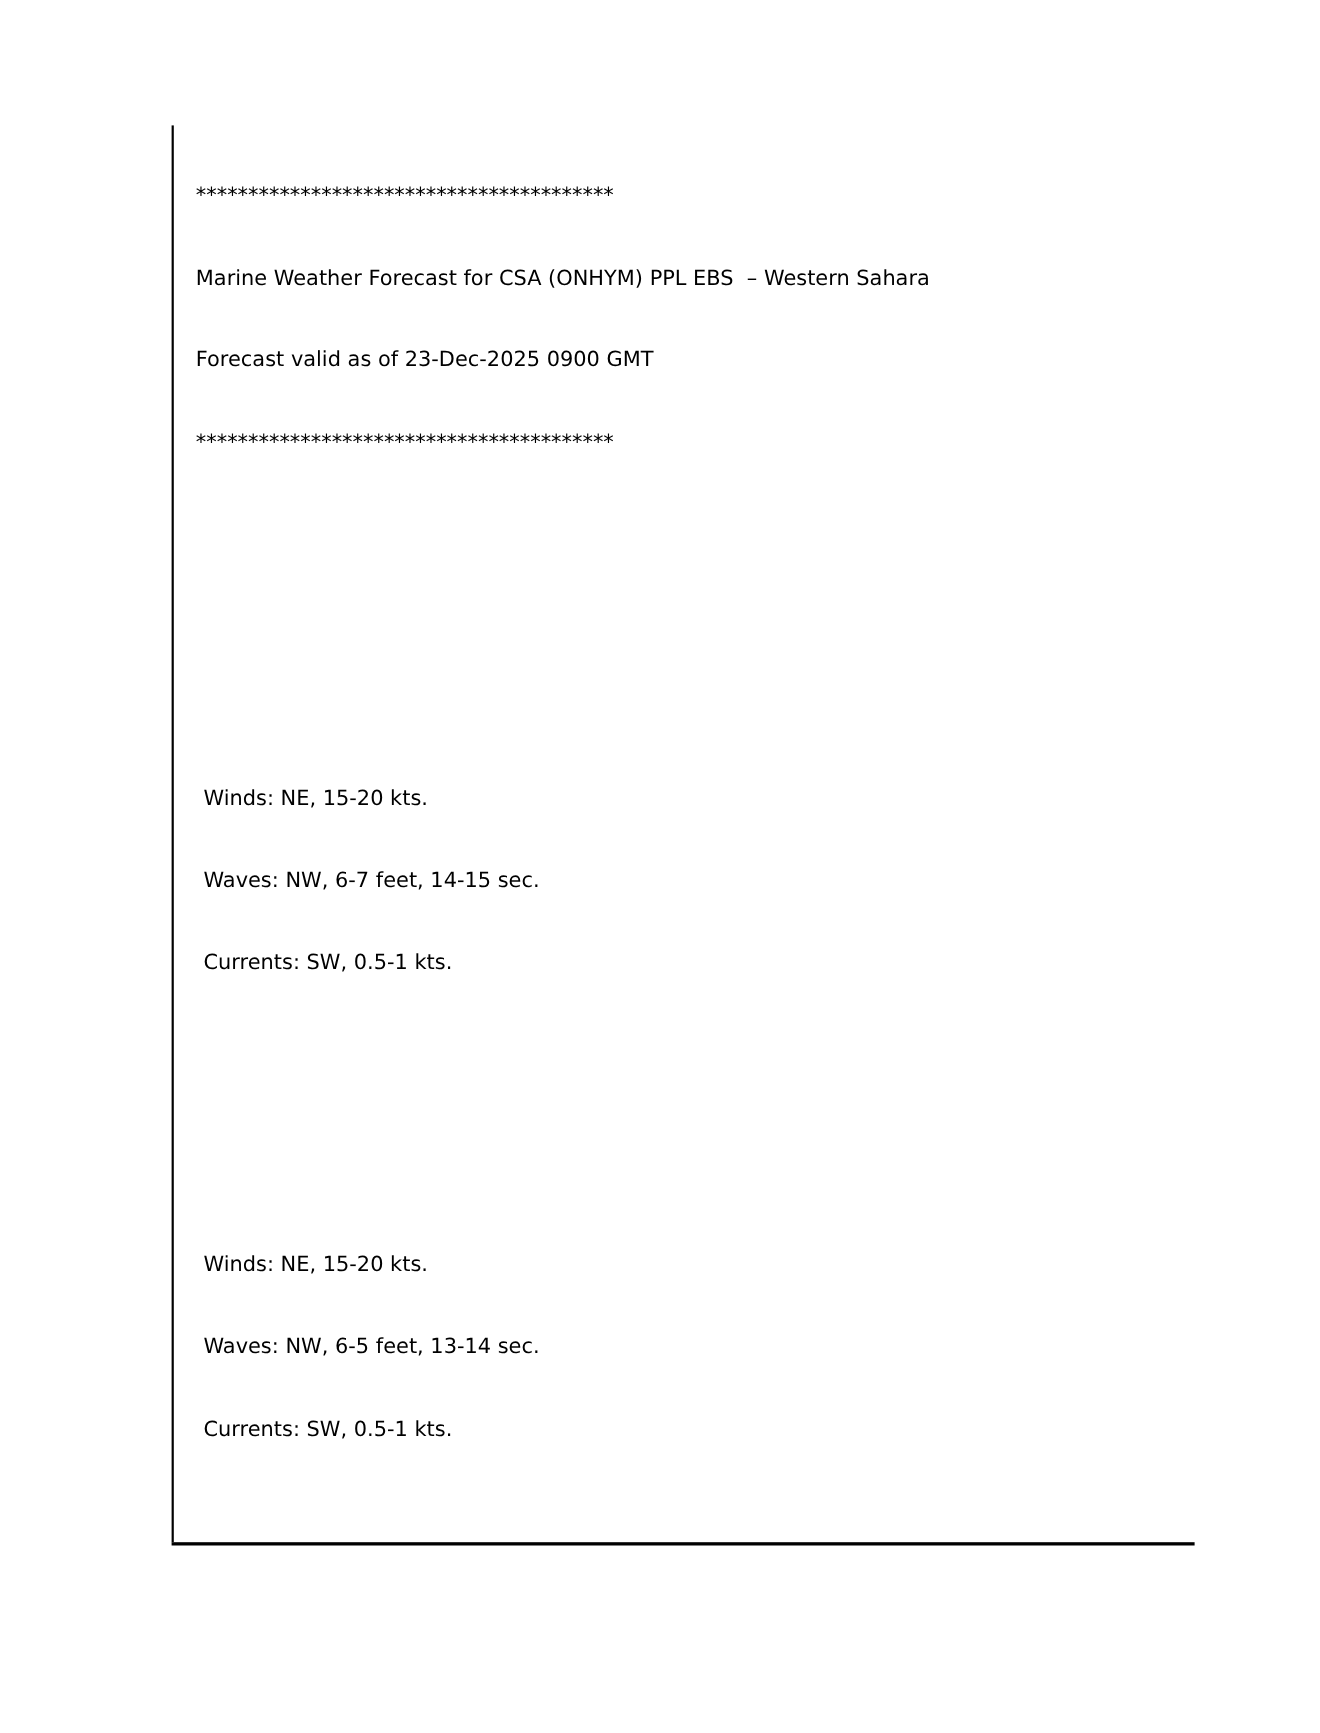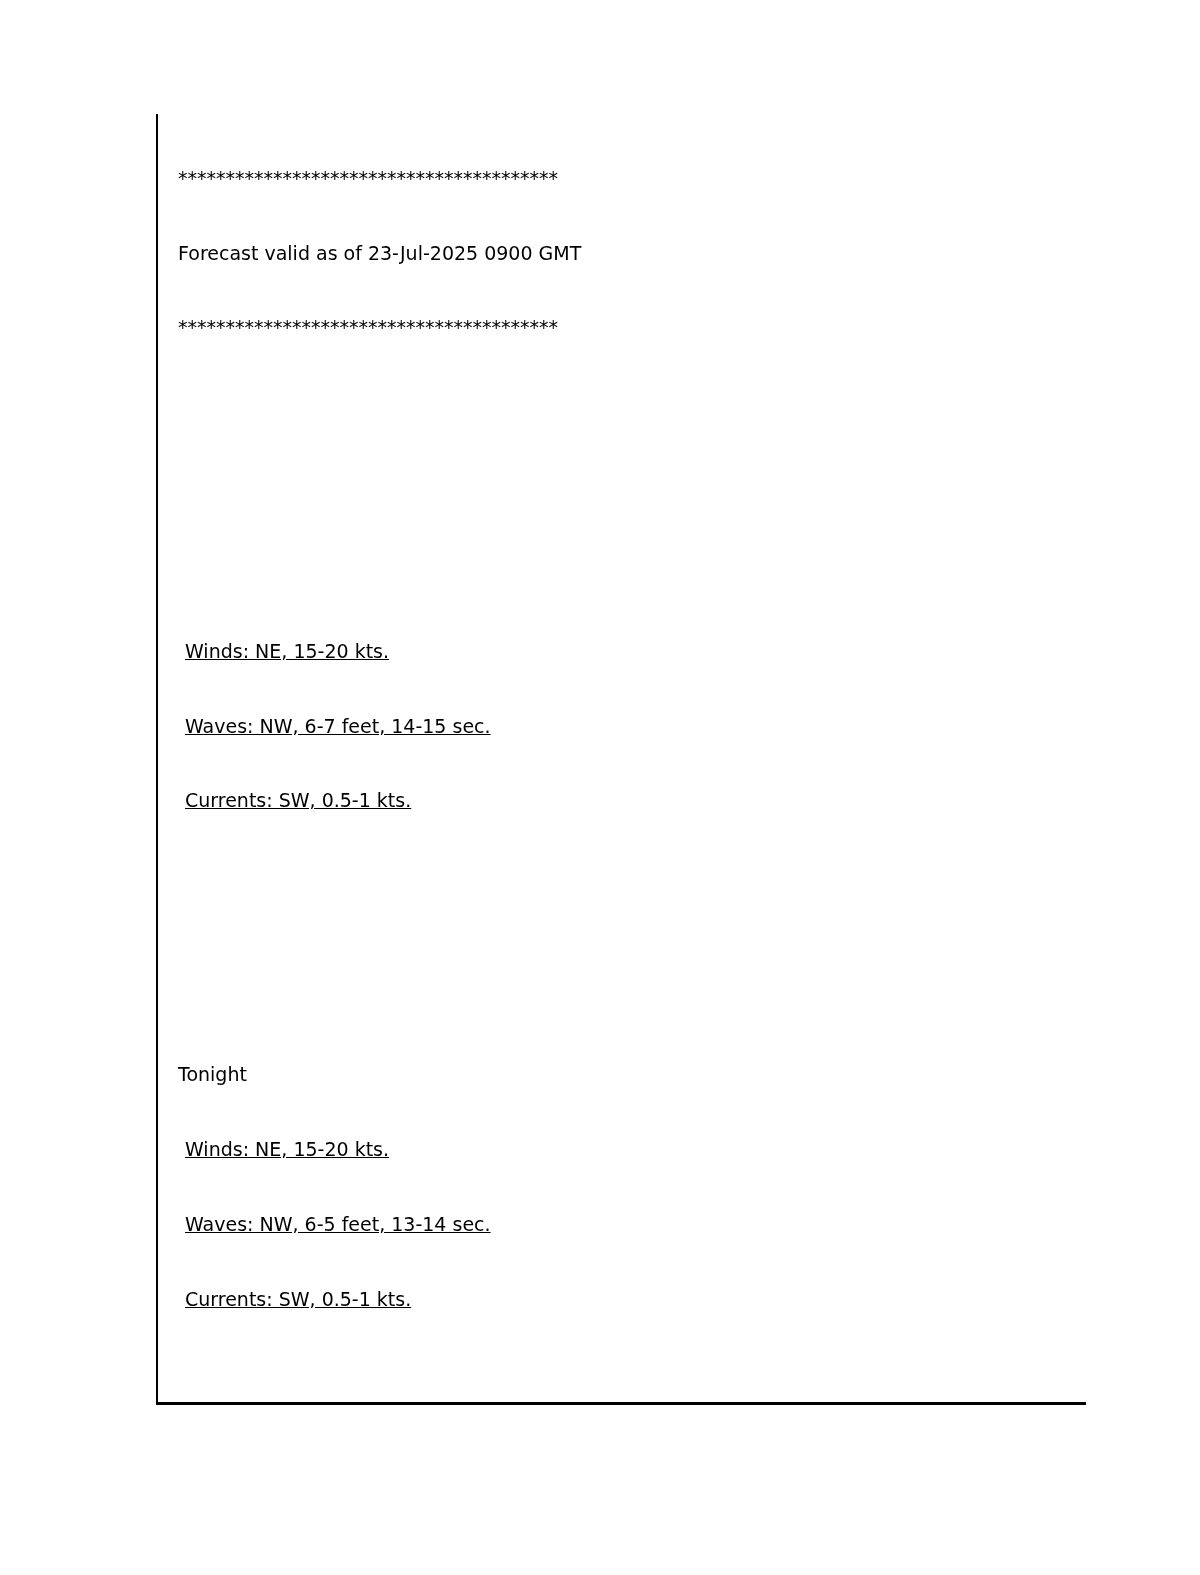--- a/index.html
+++ b/index.html
@@ -39,48 +39,47 @@
     line-height: 24.9px;
     color: #000000;
     white-space: pre-wrap;
     letter-spacing: 0;
   }
   .line {
     min-height: 24.9px;
   }
   .detail {
     padding-left: 7px;
-    text-decoration: underline;
   }
   .blank {
     height: 24.9px;
   }
 </style>
 </head>
 <body>
 
 <div class="frame-left"></div>
 <div class="frame-bottom"></div>
 
 <div class="doc-content">
   <div class="line">****************************************</div>
-  <div class="line">Forecast valid as of 23-Jul-2025 0900 GMT</div>
+  <div class="line">Marine Weather Forecast for CSA (ONHYM) PPL EBS  – Western Sahara</div>
+  <div class="line">Forecast valid as of 23-Dec-2025 0900 GMT</div>
   <div class="line">****************************************</div>
   <div class="blank"></div>
   <div class="blank"></div>
   <div>
   <div class="section">
     <div class="line detail">Winds: NE, 15-20 kts.</div>
     <div class="line detail">Waves: NW, 6-7 feet, 14-15 sec.</div>
     <div class="line detail">Currents: SW, 0.5-1 kts.</div>
     <div class="blank"></div>
   </div>
 
   <div class="section">
-    <div class="line">Tonight</div>
     <div class="line detail">Winds: NE, 15-20 kts.</div>
     <div class="line detail">Waves: NW, 6-5 feet, 13-14 sec.</div>
     <div class="line detail">Currents: SW, 0.5-1 kts.</div>
     
   </div>
 
   
 
   
 

